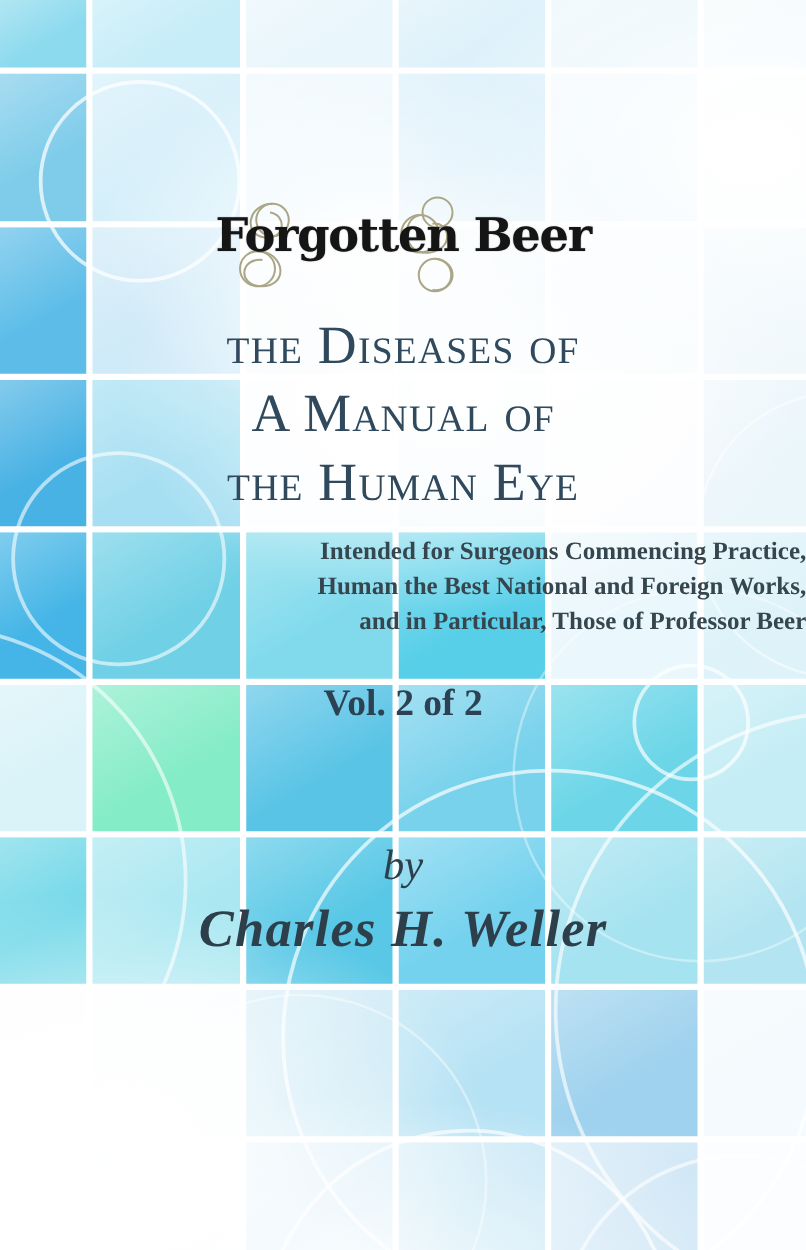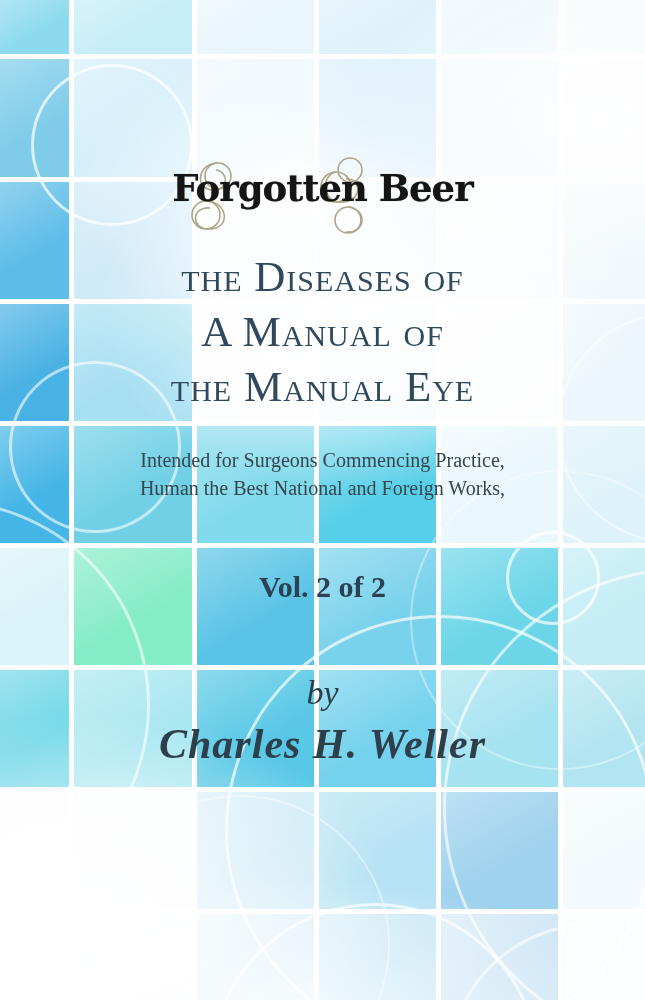--- a/index.html
+++ b/index.html
@@ -41,25 +41,25 @@
   .flourish{position:absolute;z-index:1;}
   .fl-left{left:188px;top:-8px;}
   .fl-right{left:316px;top:-12px;}
   .title{
     top:249px;margin:0;font-weight:400;
     font-variant:small-caps;letter-spacing:1px;
     font-size:43px;line-height:55px;color:#30495c;
   }
   .title span{display:block;}
   .subtitle{
-    top:446px;margin:0;font-weight:400;
-    font-size:20px;line-height:28px;color:#35464f;
+    top:427px;margin:0;font-weight:700;
+    font-size:20px;line-height:28px;color:#35464f;text-align:right;
   }
   .subtitle span{display:block;}
-  .volume{top:570px;font-size:30px;font-weight:600;color:#2c4152;}
+  .volume{top:546px;font-size:30px;font-weight:600;color:#2c4152;}
   .byline{top:674px;font-size:34px;font-style:italic;color:#2e3f4c;}
   .author{top:720px;font-size:42px;font-style:italic;font-weight:600;color:#2e3f4c;letter-spacing:1px;}
 </style>
 </head>
 <body>
 
 <div class="cover">
 
   <div class="bg-grid" style="grid-template-columns: 69px 118px 117px 117px 117px 82px; grid-template-rows: 54px 118px 117px 117px 117px 117px 117px 117px 86px;">
       <div class="cell" style="background: linear-gradient(150deg, rgba(255, 255, 255, 0.32), rgba(255, 255, 255, 0) 60%), rgb(140, 218, 238);"></div>
@@ -145,25 +145,26 @@
       <path d="M20 18 C 4 21 6 51 28 48 C 48 45 44 23 30 25"></path>
       <circle cx="32" cy="66" r="13"></circle>
       <path d="M32 53 C 52 55 50 80 30 78"></path>
     </svg>
     <span class="logo-text">Forgotten Beer</span>
   </div>
 
   <h1 class="txt title">
     <span>the Diseases of</span>
     <span>A Manual of</span>
-    <span>the Manual Eye</span>
+    <span>the Human Eye</span>
   </h1>
 
   <p class="txt subtitle">
     <span>Intended for Surgeons Commencing Practice,</span>
     <span>Human the Best National and Foreign Works,</span>
+    <span>and in Particular, Those of Professor Beer</span>
   </p>
 
   <div class="txt volume">Vol. 2 of 2</div>
   <div class="txt author">Charles H. Weller</div>
   <div class="txt byline">by</div>
 
 </div>
 
 </body></html>

